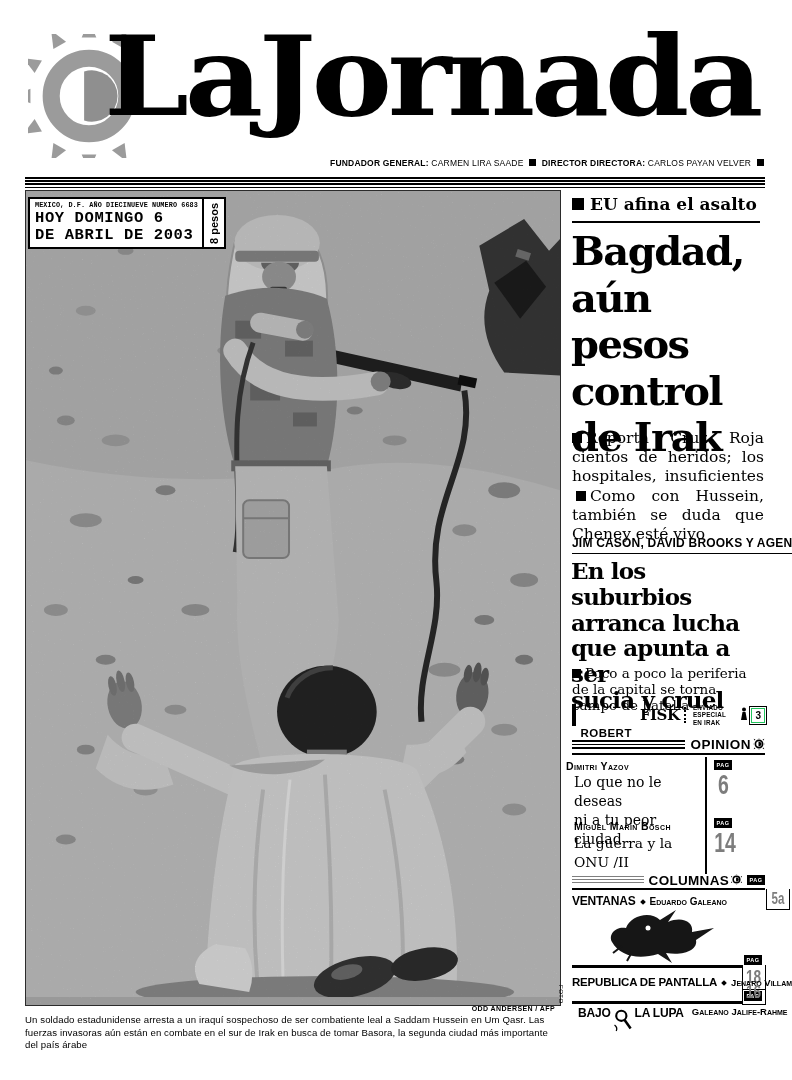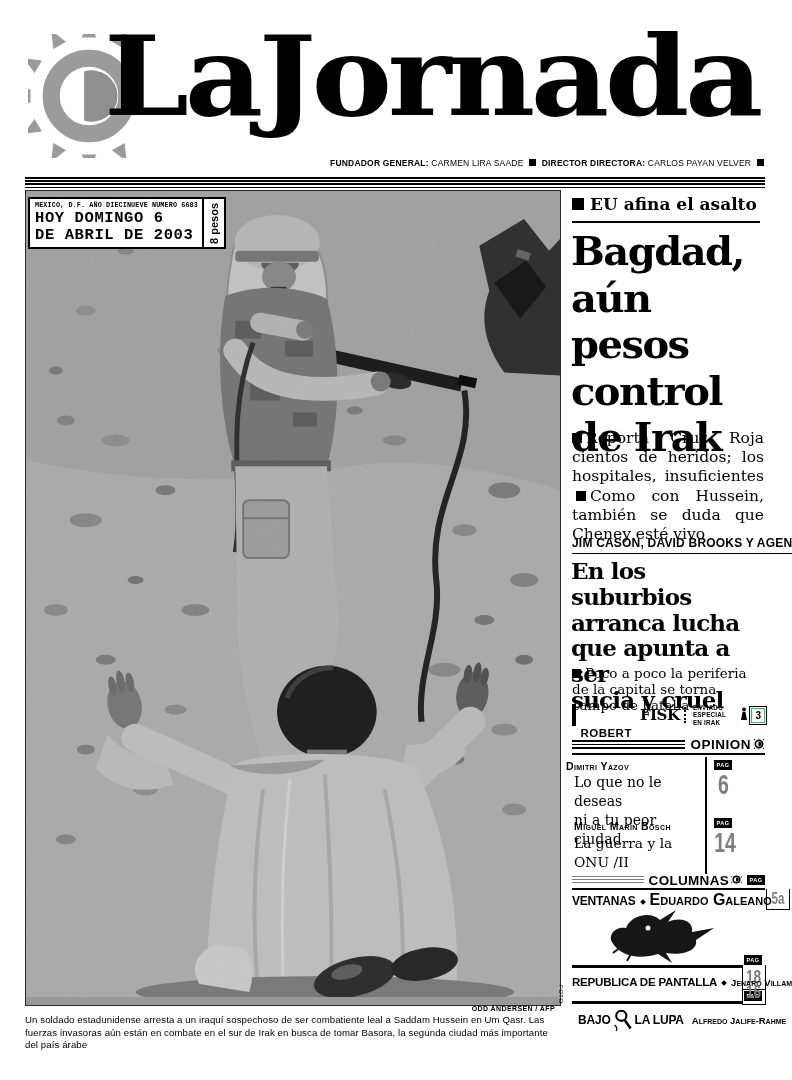--- a/index.html
+++ b/index.html
@@ -297,21 +297,21 @@
           <path d="M46,32 a19,19 0 1 1 0,36 z" fill="#000"></path>
         </svg>
     </span>
     <span class="pagbadge" style="margin-left:5px;">PAG</span>
   </div>
   <div class="abs" style="left:766px;top:889px;width:22px;height:20px;border:1px solid #000;border-top:none;text-align:center;">
     <span class="gnum" style="font-size:16px;line-height:20px;">5a</span>
   </div>
 
   <div class="abs" style="left:572px;top:891px;width:168px;white-space:nowrap;">
-    <span class="colname" style="font-size:12px;">VENTANAS</span><span class="diamond"></span><span class="smallcaps" style="font-size:16px;">Eduardo Galeano</span>
+    <span class="colname" style="font-size:12px;">VENTANAS</span><span class="diamond"></span><span class="smallcaps" style="font-size:10px;">Eduardo Galeano</span>
   </div>
 
   <div class="abs" style="left:602px;top:906px;">
     <svg width="120" height="58" viewBox="0 0 120 58">
       <path d="M10,36 C6,28 14,20 24,22 C28,10 48,4 58,14 L74,4 66,16 C80,10 92,16 90,26 L112,22 94,34 C96,44 82,50 64,47 L70,57 56,48 C36,54 18,50 10,36 Z" fill="#161616"></path>
       <circle cx="46" cy="22" r="2.5" fill="#fff"></circle>
       <path d="M20,40 l-9,7 M30,46 l-5,9" stroke="#161616" stroke-width="2"></path>
     </svg>
   </div>
 
@@ -322,26 +322,26 @@
   </div>
   <div class="abs" style="left:572px;top:972px;width:168px;white-space:nowrap;">
     <span class="colname" style="font-size:11.5px;">REPUBLICA DE PANTALLA</span><span class="diamond"></span><span class="smallcaps" style="font-size:9.5px;">Jenaro Villamil</span>
   </div>
 
   <span class="abs pagbadge" style="left:744px;top:991px;">PAG</span>
   <div class="abs" style="left:572px;top:1001px;width:170px;height:2.5px;background:#000;"></div>
   <div class="abs" style="left:742px;top:980px;width:22px;height:24px;border:1px solid #000;border-top:none;text-align:center;">
     <span class="gnum" style="font-size:19px;line-height:24px;">16</span>
   </div>
-  <div class="abs" style="left:578px;top:1006px;width:186px;white-space:nowrap;display:flex;align-items:center;">
+  <div class="abs" style="left:578px;top:1006px;width:186px;white-space:nowrap;display:flex;">
     <span class="colname" style="font-size:12px;">BAJO</span>
     <span style="margin:0 1px;position:relative;top:2px;">
       <svg width="22" height="24" viewBox="0 0 26 28">
           <circle cx="11" cy="9" r="6" fill="#fff" stroke="#000" stroke-width="2.5"></circle>
           <line x1="14.5" y1="13.5" x2="22" y2="24" stroke="#000" stroke-width="3"></line>
           <path d="M3,20 q4,3 2,7" stroke="#000" fill="none" stroke-width="1.5"></path>
         </svg>
     </span>
     <span class="colname" style="font-size:12px;">LA LUPA</span>
-    <span class="smallcaps" style="font-size:9.5px;margin-left:8px;">Alfredo Jalife-Rahme</span>
+    <span class="smallcaps" style="font-size:9.5px;margin-left:8px;">Galeano Jalife-Rahme</span>
   </div>
 
 </div>
 
 </body></html>

